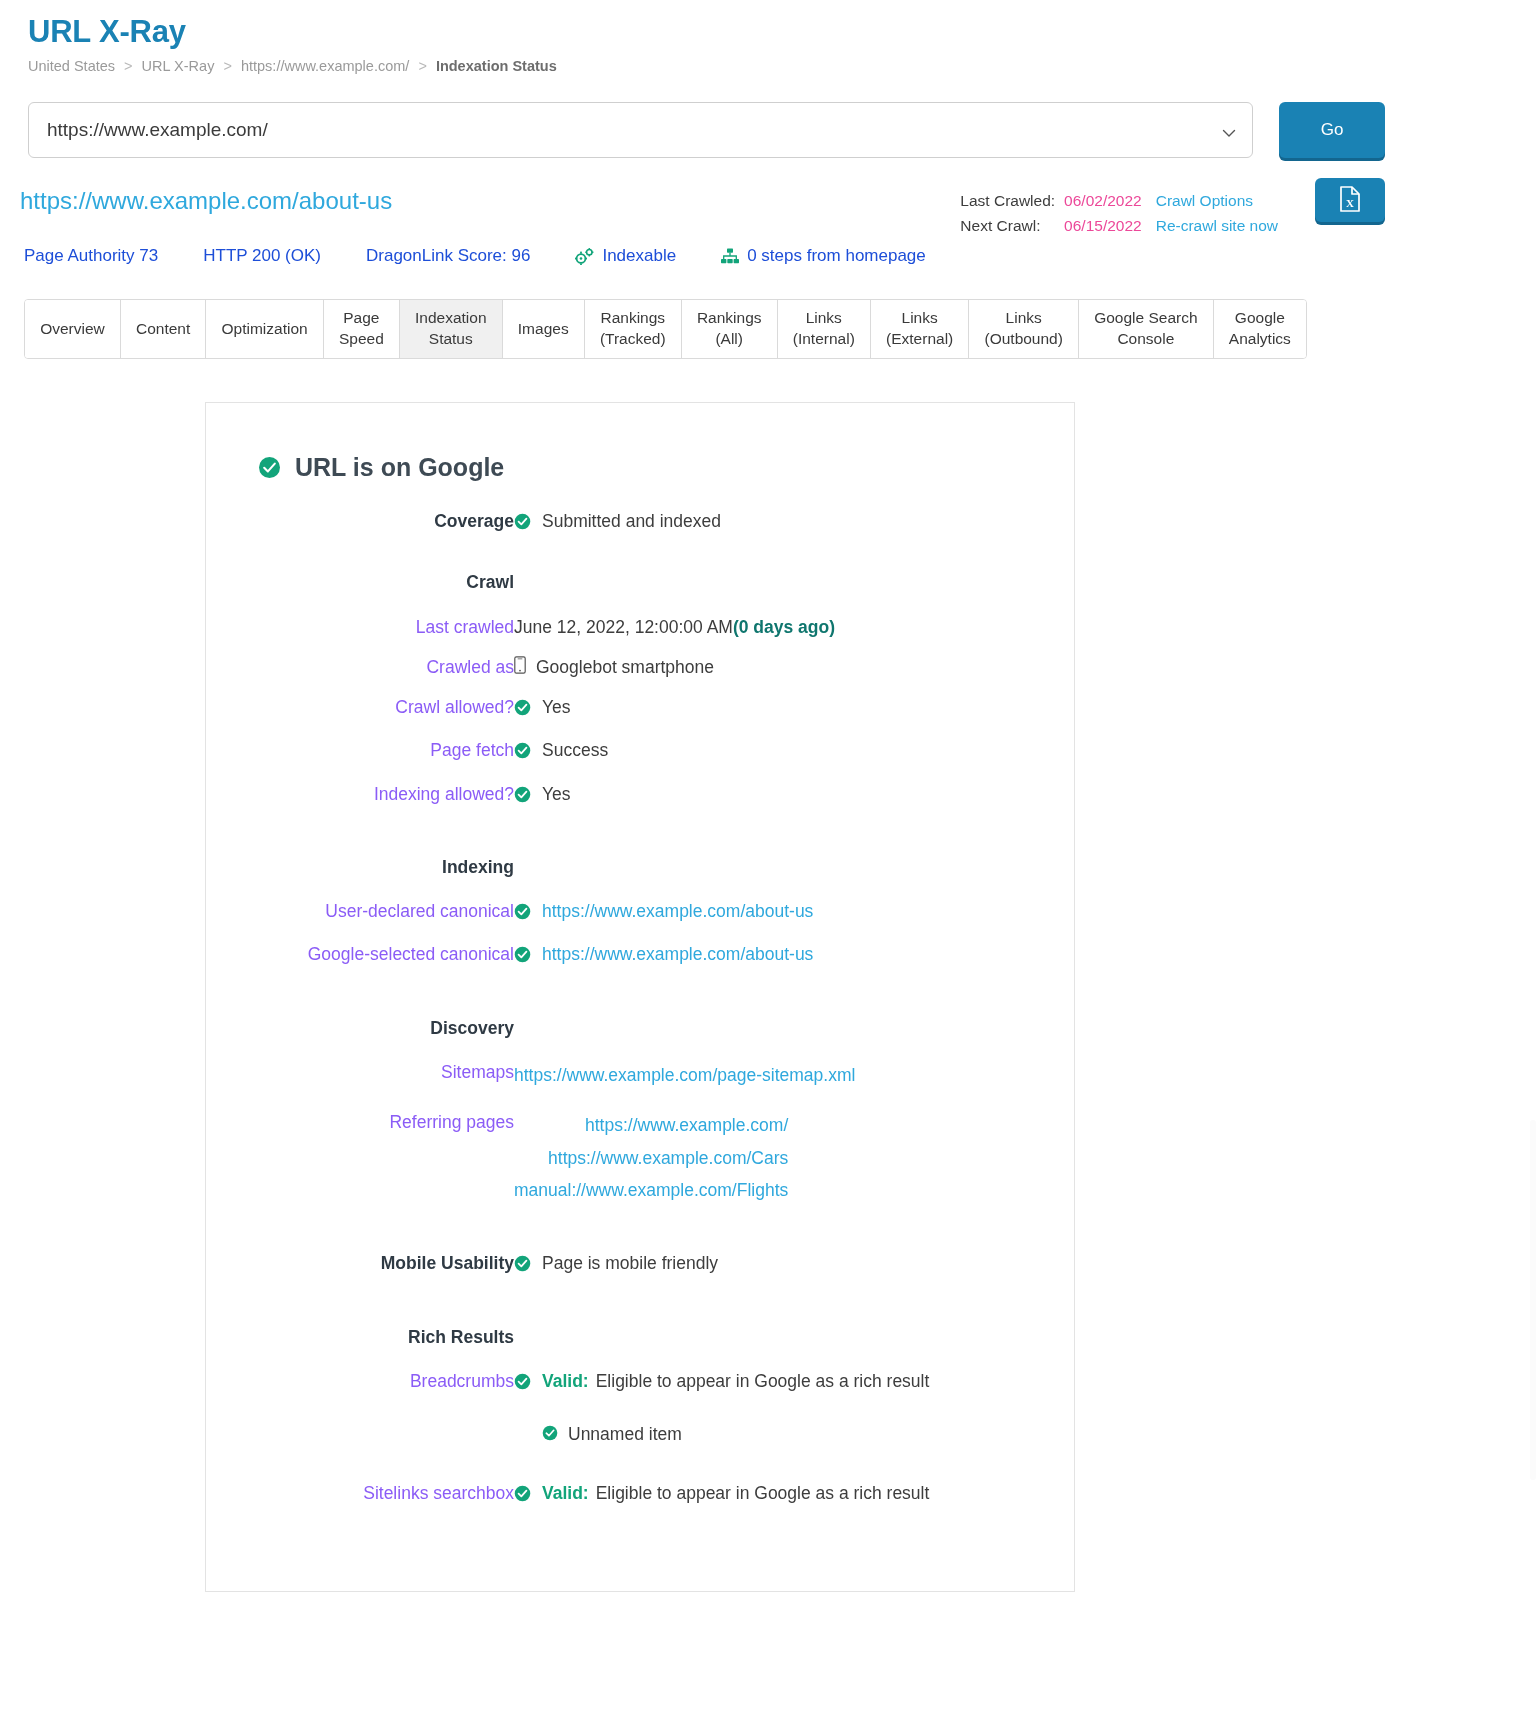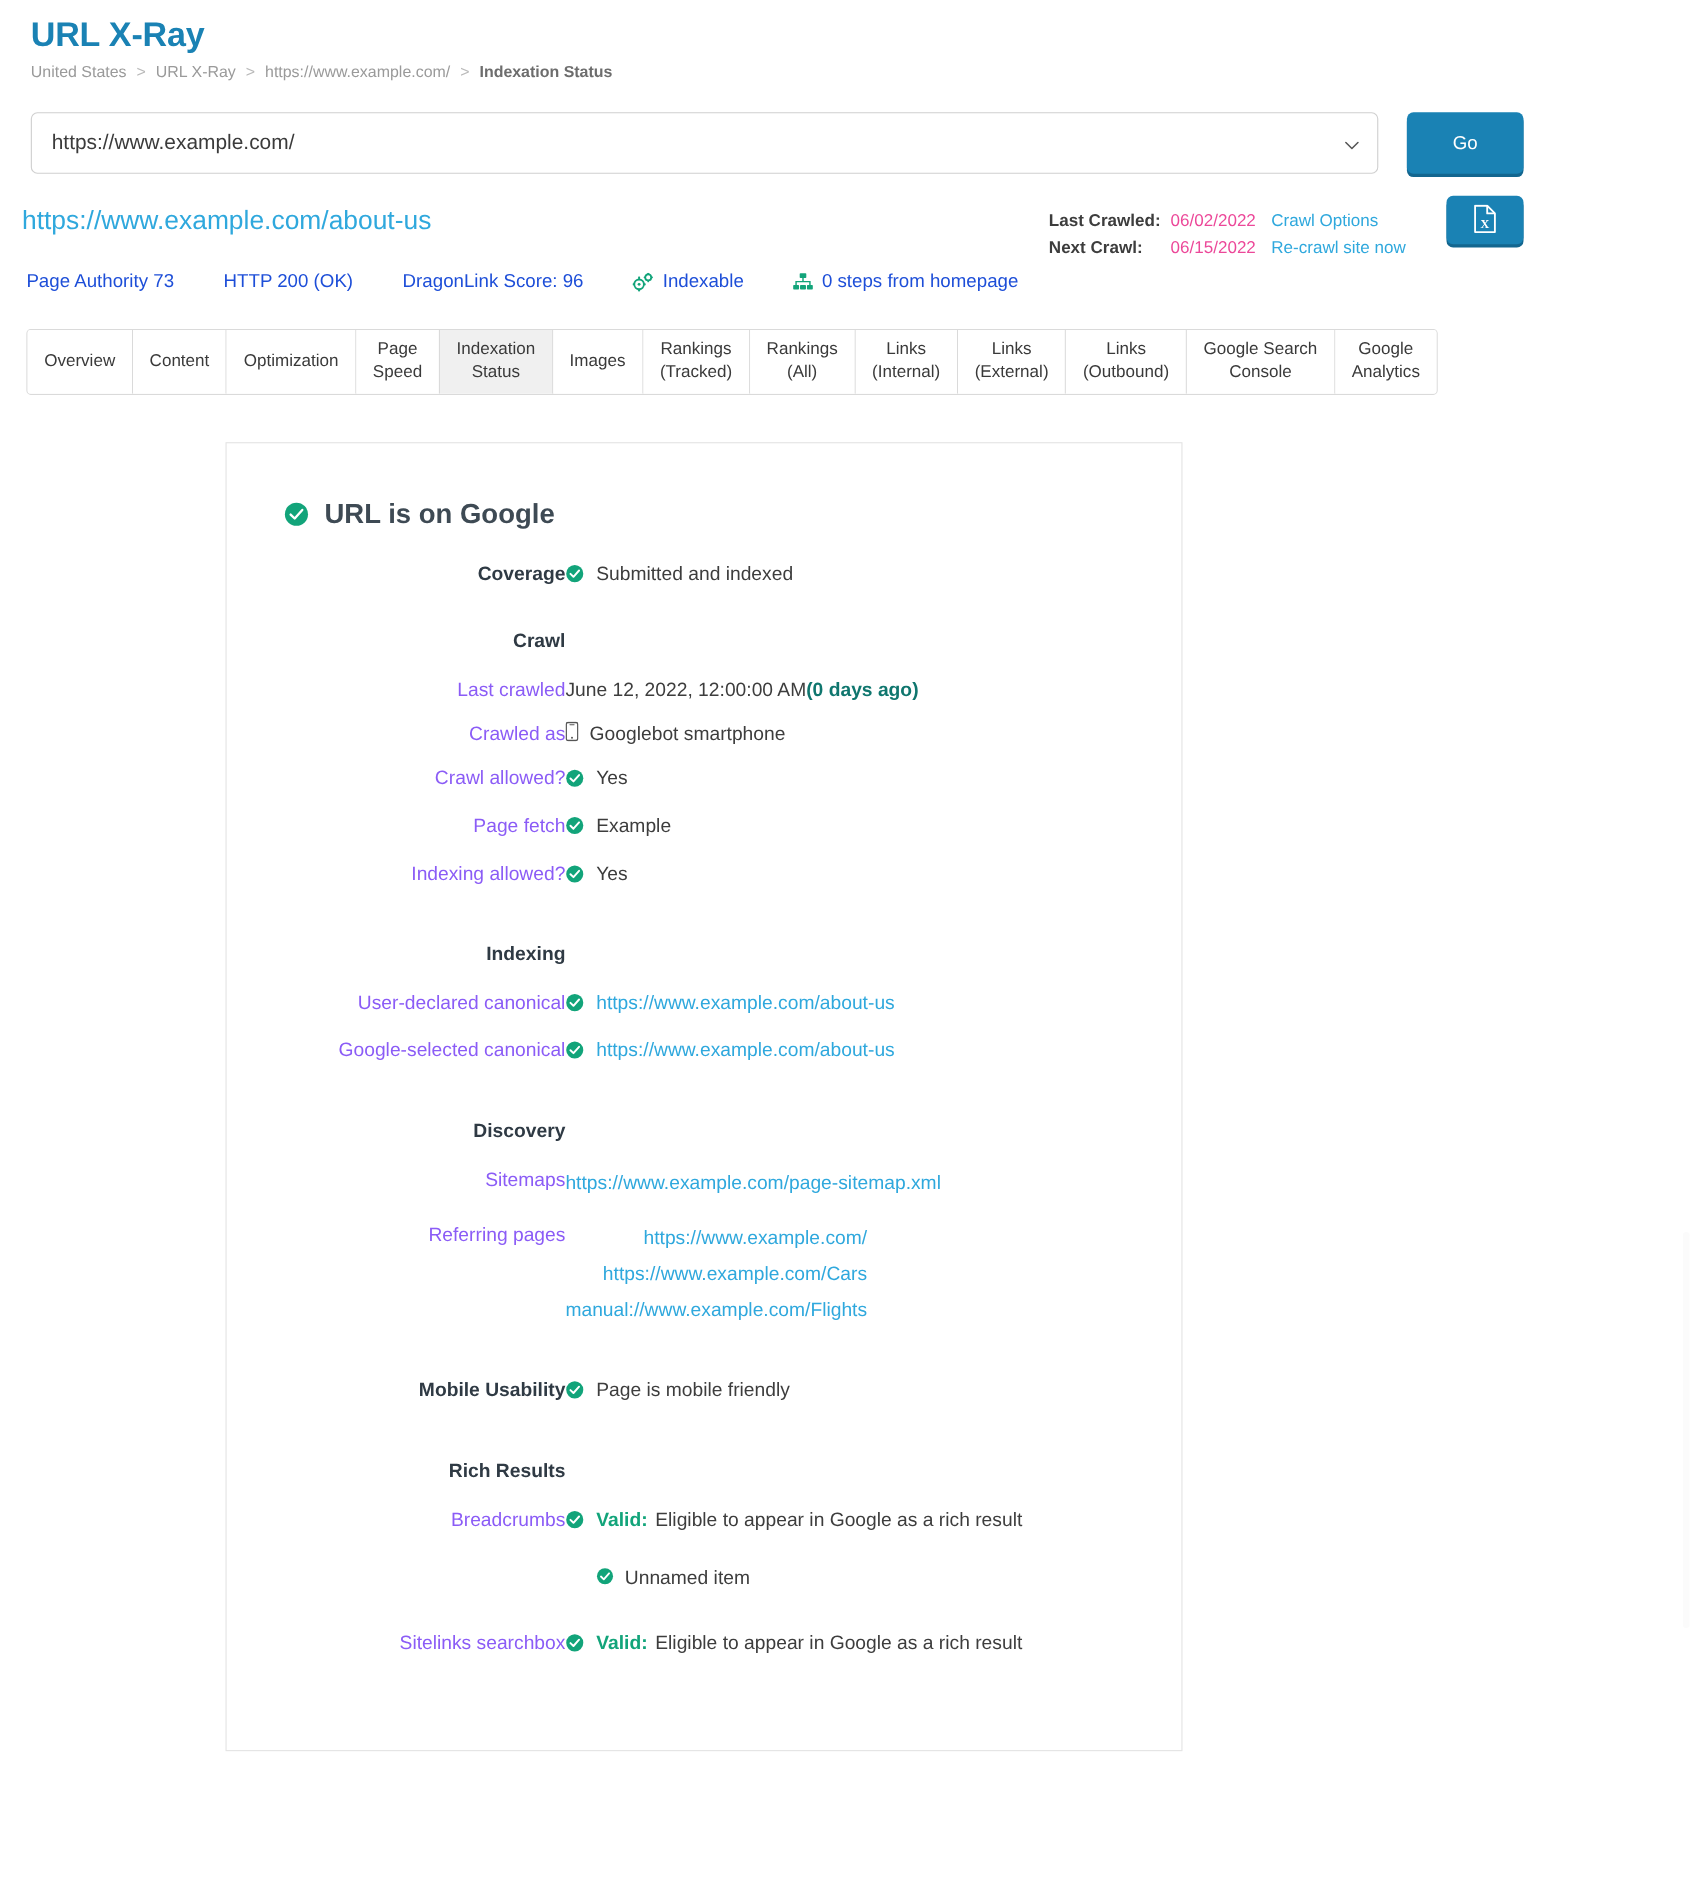--- a/index.html
+++ b/index.html
@@ -96,21 +96,21 @@
     position: absolute;
     right: 262px;
     top: 30px;
     font-size: 15.5px;
     color: #4a4a4a;
     line-height: 25px;
     white-space: nowrap;
   }
   .crawl-meta table { border-collapse: collapse; }
   .crawl-meta td { padding: 0; vertical-align: top; }
-  .crawl-meta .lbl { font-weight: bold; color: #3d3d3d; padding-right: 9px; }
+  .crawl-meta .lbl { font-weight: normal; color: #3d3d3d; padding-right: 9px; }
   .crawl-meta .val { color: #ec4899; padding-right: 14px; }
   .crawl-meta .lnk { color: #2fa8dd; text-decoration: none; }
 
   .export-button {
     position: absolute;
     right: 155px;
     top: 20px;
     width: 70px; height: 44px;
     background: #1a82b4;
     border: none;
@@ -442,21 +442,21 @@
 
     <div class="grid-row">
       <div class="g-label">Page fetch</div>
       <div class="g-value">
         <span class="tick">
           <svg width="17" height="17" viewBox="0 0 23 23">
               <circle cx="11.5" cy="11.5" r="10.5" fill="#12a47a"></circle>
               <path d="M6.2 11.8 L9.9 15.4 L16.8 7.6" fill="none" stroke="#fff" stroke-width="2.4" stroke-linecap="round" stroke-linejoin="round"></path>
             </svg>
         </span>
-        <span>Example</span>
+        <span>Success</span>
       </div>
     </div>
 
     <div class="grid-row">
       <div class="g-label">Indexing allowed?</div>
       <div class="g-value">
         <span class="tick">
           <svg width="17" height="17" viewBox="0 0 23 23">
               <circle cx="11.5" cy="11.5" r="10.5" fill="#12a47a"></circle>
               <path d="M6.2 11.8 L9.9 15.4 L16.8 7.6" fill="none" stroke="#fff" stroke-width="2.4" stroke-linecap="round" stroke-linejoin="round"></path>

